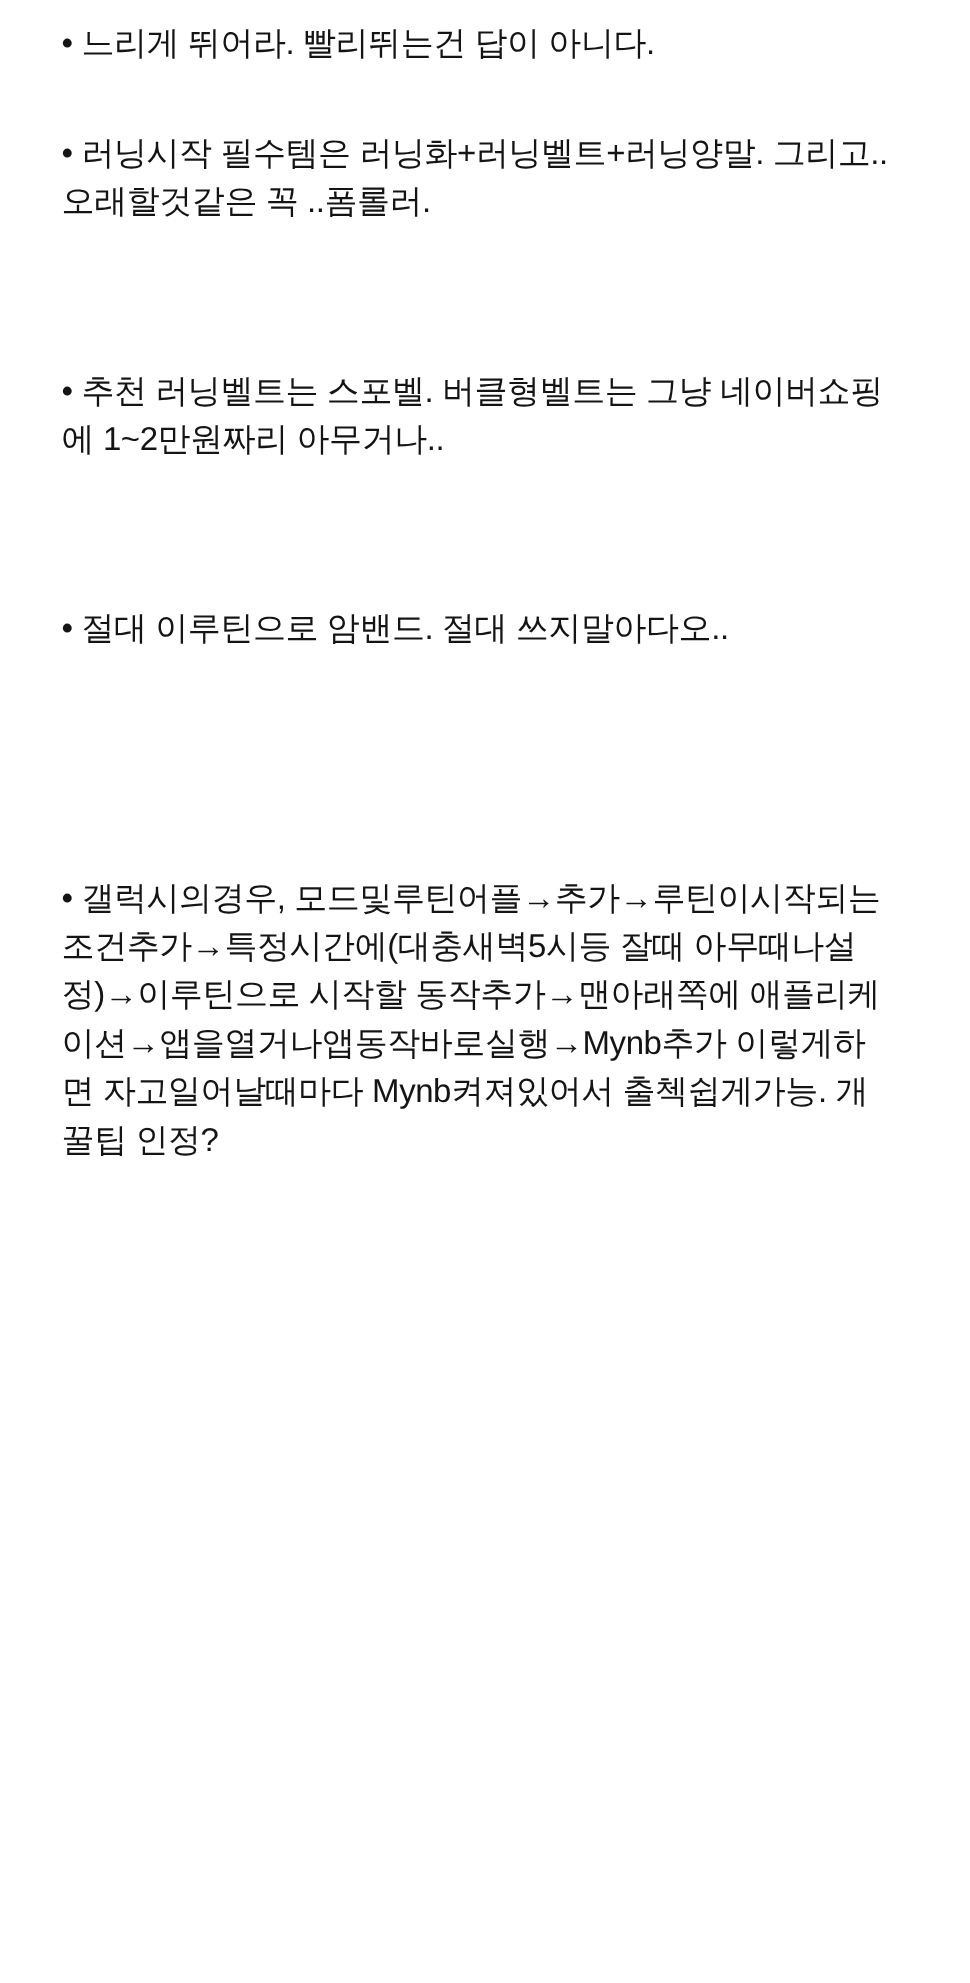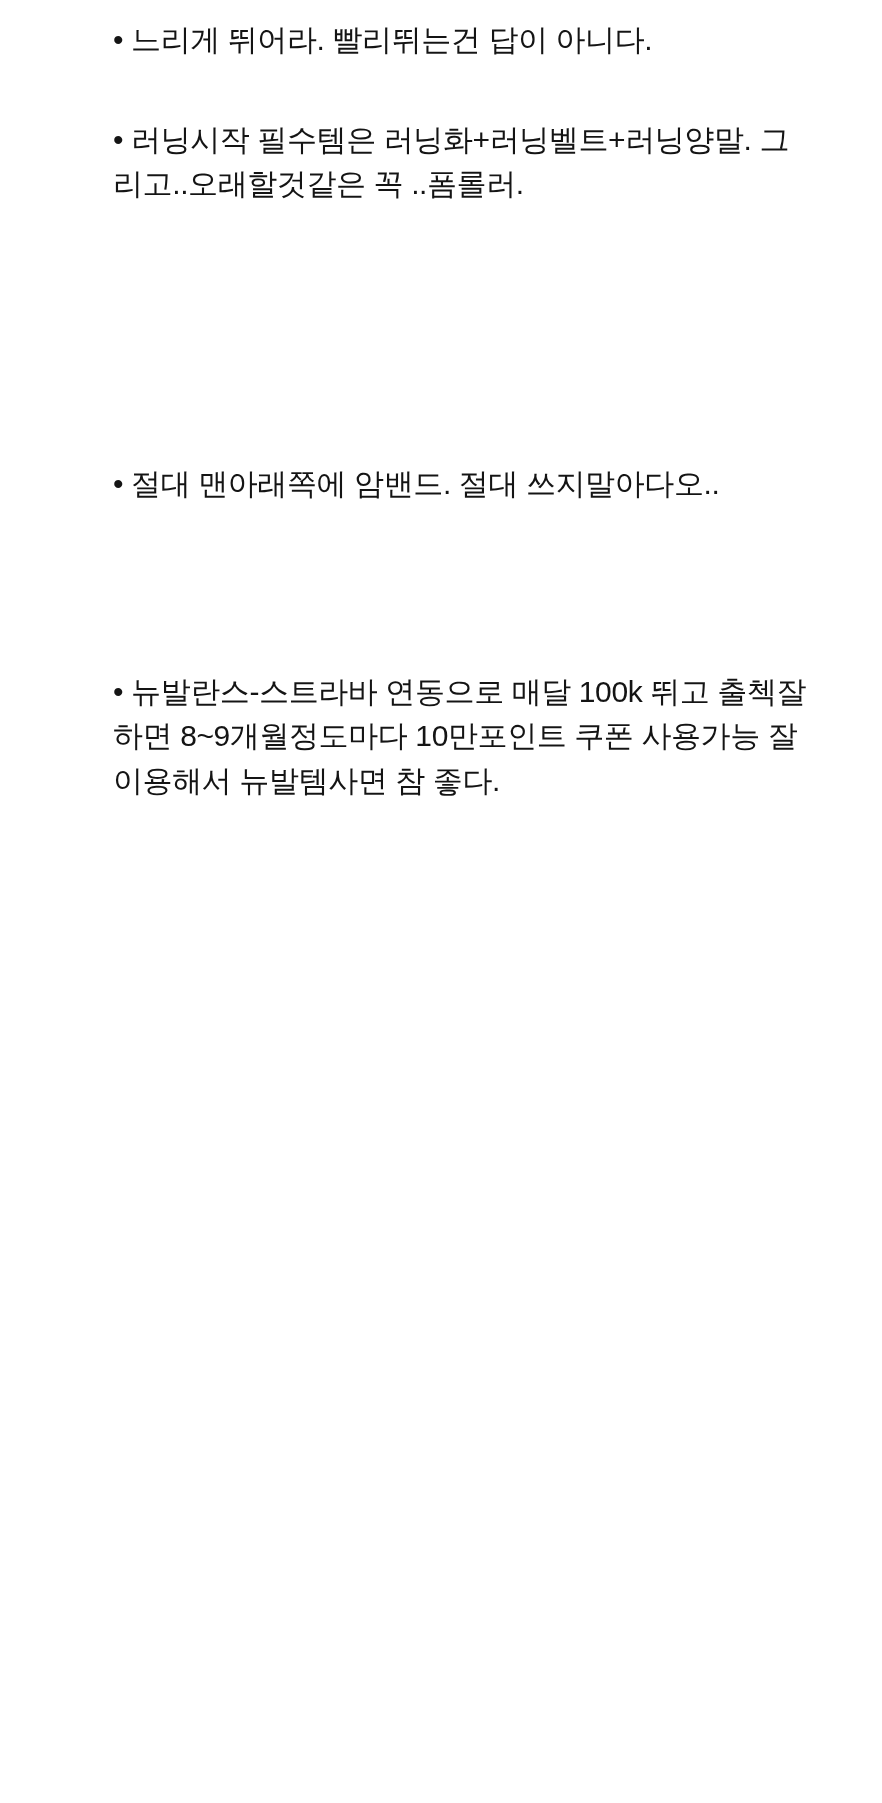--- a/index.html
+++ b/index.html
@@ -12,21 +12,21 @@
     height: 1803px;
     font-family: "Liberation Sans", "DejaVu Sans", sans-serif;
     color: #111111;
     -webkit-font-smoothing: antialiased;
   }
   .page {
     position: relative;
     width: 882px;
     height: 1803px;
     box-sizing: border-box;
-    padding: 18px 74px 0 113px;
+    padding: 18px 74px 0 56px;
     background: #ffffff;
     overflow: hidden;
   }
   .block {
     font-size: 30px;
     line-height: 1.47;
     letter-spacing: -0.4px;
     color: #141414;
     font-weight: 400;
     white-space: pre-wrap;
@@ -41,24 +41,25 @@
 <body>
 
 <div class="page">
 
   <div class="block">• 느리게 뛰어라. 빨리뛰는건 답이 아니다.</div>
   <div class="gap-sm"></div>
 
   <div class="block">• 러닝시작 필수템은 러닝화+러닝벨트+러닝양말. 그리고..오래할것같은 꼭 ..폼롤러.</div>
   <div class="gap-lg"></div>
 
+  <div class="block">• 추천 러닝벨트는 스포벨. 버클형벨트는 그냥 네이버쇼핑에 1~2만원짜리 아무거나..</div>
   <div class="gap-lg"></div>
 
-  <div class="block">• 절대 맨아래쪽에 암밴드. 절대 쓰지말아다오..</div>
+  <div class="block">• 절대 이루틴으로 암밴드. 절대 쓰지말아다오..</div>
   <div class="gap-lg"></div>
 
   <div class="gap-xs"></div>
 
-  <div class="block">• 뉴발란스-스트라바 연동으로 매달 100k 뛰고 출첵잘하면 8~9개월정도마다 10만포인트 쿠폰 사용가능 잘 이용해서 뉴발템사면 참 좋다.</div>
   <div class="gap-xs"></div>
 
+  <div class="block">• 갤럭시의경우, 모드및루틴어플→추가→루틴이시작되는조건추가→특정시간에(대충새벽5시등 잘때 아무때나설정)→이루틴으로 시작할 동작추가→맨아래쪽에 애플리케이션→앱을열거나앱동작바로실행→Mynb추가 이렇게하면 자고일어날때마다 Mynb켜져있어서 출첵쉽게가능. 개꿀팁 인정?</div>
 
 </div>
 
 </body></html>

